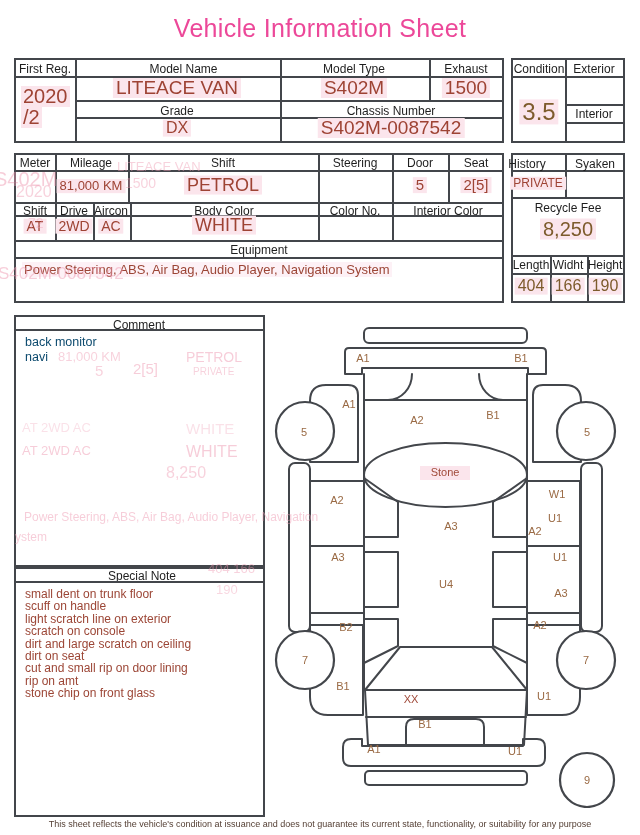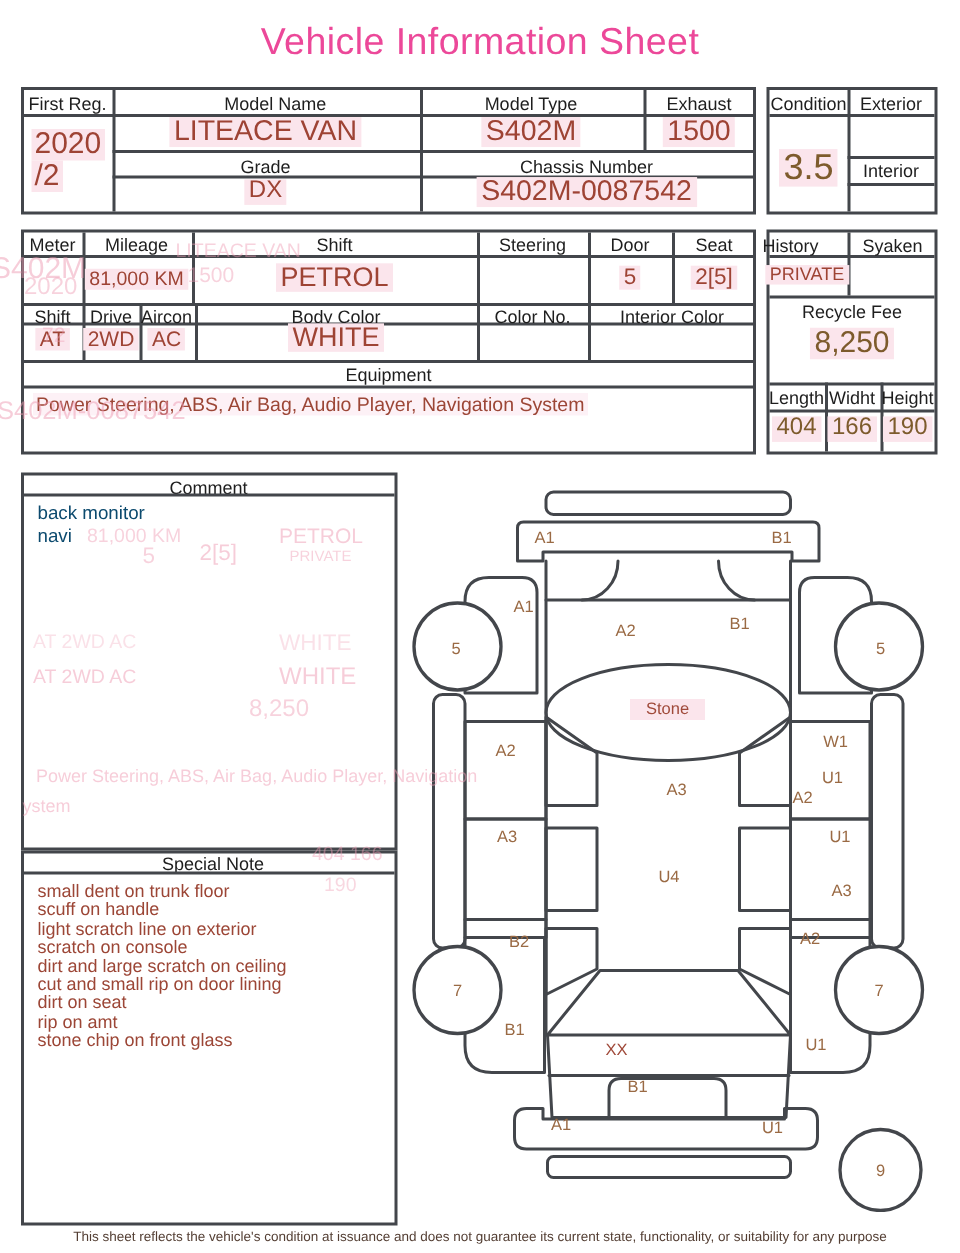--- a/index.html
+++ b/index.html
@@ -146,22 +146,22 @@
 
   <div class="box" style="left:14px;top:567px;width:251px;height:250px;">
     <div class="lbl" style="left:126px;top:0;">Special Note</div>
     <div class="hl" style="left:0;top:12px;width:247px;"></div>
     <div style="position:absolute;left:9px;top:19px;">
       <div class="noteline">small dent on trunk floor</div>
       <div class="noteline">scuff on handle</div>
       <div class="noteline">light scratch line on exterior</div>
       <div class="noteline">scratch on console</div>
       <div class="noteline">dirt and large scratch on ceiling</div>
+      <div class="noteline">dirt on seat</div>
       <div class="noteline">cut and small rip on door lining</div>
-      <div class="noteline">dirt on seat</div>
       <div class="noteline">rip on amt</div>
       <div class="noteline">stone chip on front glass</div>
     </div>
   </div>
 
   <svg style="position:absolute;left:270px;top:315px;" width="370" height="493" viewBox="0 0 370 493">
 
     <rect class="ln" x="19" y="148" width="21" height="169" rx="6"></rect>
     <rect class="ln" x="311" y="148" width="21" height="169" rx="6"></rect>
 

